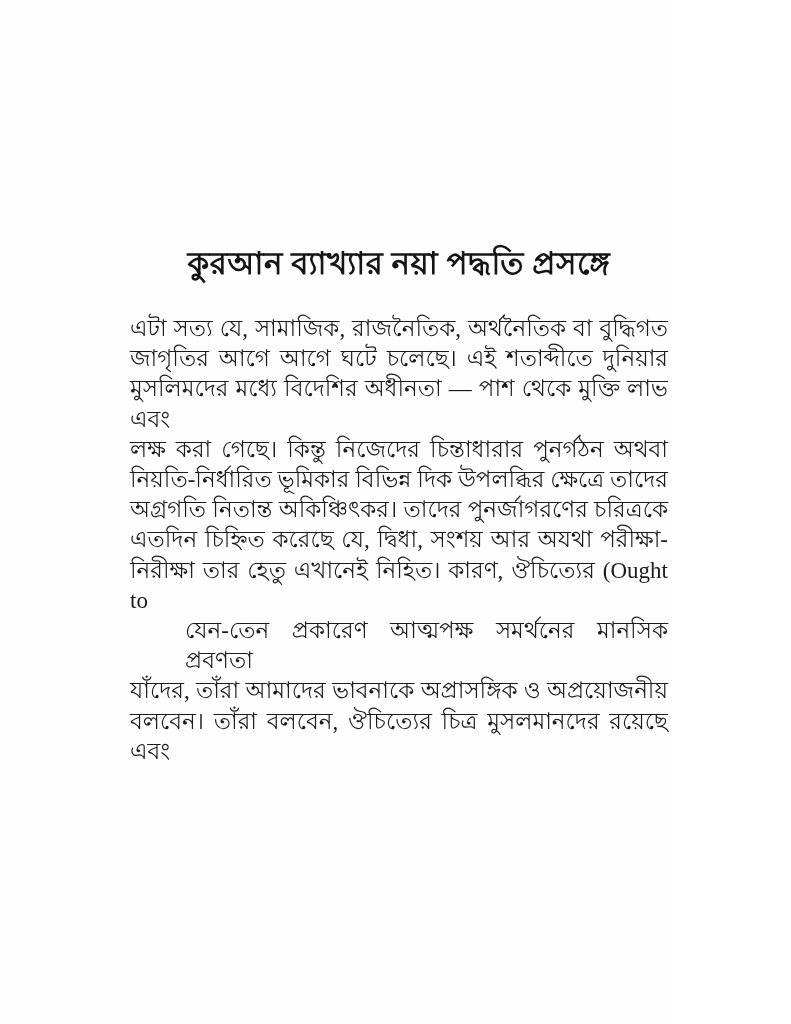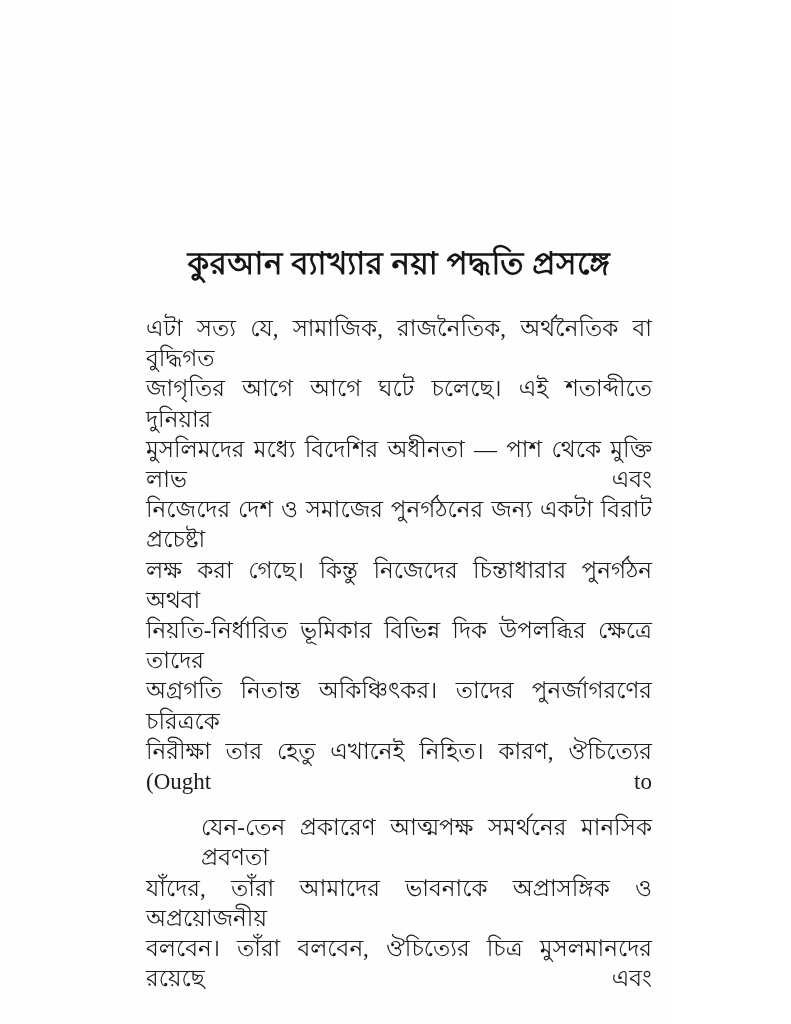--- a/index.html
+++ b/index.html
@@ -25,21 +25,21 @@
   .title {
     margin: 0 0 26px 0;
     text-align: center;
     font-size: 31px;
     font-weight: 700;
     line-height: 48px;
     letter-spacing: 0.5px;
     color: #151515;
   }
   .paragraph {
-    margin: 16px;
+    margin: 0;
   }
   .line {
     font-size: 23px;
     line-height: 30.2px;
     white-space: normal;
     text-align: justify;
     text-align-last: justify;
     color: #1b1b1b;
   }
   .line-last {
@@ -53,24 +53,24 @@
 <body>
 
 <div class="page">
   <div class="text-block">
     <h1 class="title">কুরআন ব্যাখ্যার নয়া পদ্ধতি প্রসঙ্গে</h1>
     <div>
         <div class="paragraph">
           <div class="line">এটা সত্য যে, সামাজিক, রাজনৈতিক, অর্থনৈতিক বা বুদ্ধিগত</div>
           <div class="line">জাগৃতির আগে আগে ঘটে চলেছে। এই শতাব্দীতে দুনিয়ার</div>
           <div class="line">মুসলিমদের মধ্যে বিদেশির অধীনতা — পাশ থেকে মুক্তি লাভ এবং</div>
-          <div class="line">নিজেদের দেশ ও সমাজের পুনর্গঠনের জন্য একটা বিরাট প্রচেষ্টা</div>
           <div class="line">লক্ষ করা গেছে। কিন্তু নিজেদের চিন্তাধারার পুনর্গঠন অথবা</div>
           <div class="line">নিয়তি-নির্ধারিত ভূমিকার বিভিন্ন দিক উপলব্ধির ক্ষেত্রে তাদের</div>
           <div class="line">অগ্রগতি নিতান্ত অকিঞ্চিৎকর। তাদের পুনর্জাগরণের চরিত্রকে</div>
+          <div class="line">এতদিন চিহ্নিত করেছে যে, দ্বিধা, সংশয় আর অযথা পরীক্ষা-</div>
           <div class="line">নিরীক্ষা তার হেতু এখানেই নিহিত। কারণ, ঔচিত্যের (Ought to</div>
         </div>
         <div class="paragraph">
           <div class="line line-indent">যেন-তেন প্রকারেণ আত্মপক্ষ সমর্থনের মানসিক প্রবণতা</div>
           <div class="line">যাঁদের, তাঁরা আমাদের ভাবনাকে অপ্রাসঙ্গিক ও অপ্রয়োজনীয়</div>
           <div class="line">বলবেন। তাঁরা বলবেন, ঔচিত্যের চিত্র মুসলমানদের রয়েছে এবং</div>
         </div>
       </div>
   </div>
 </div>

